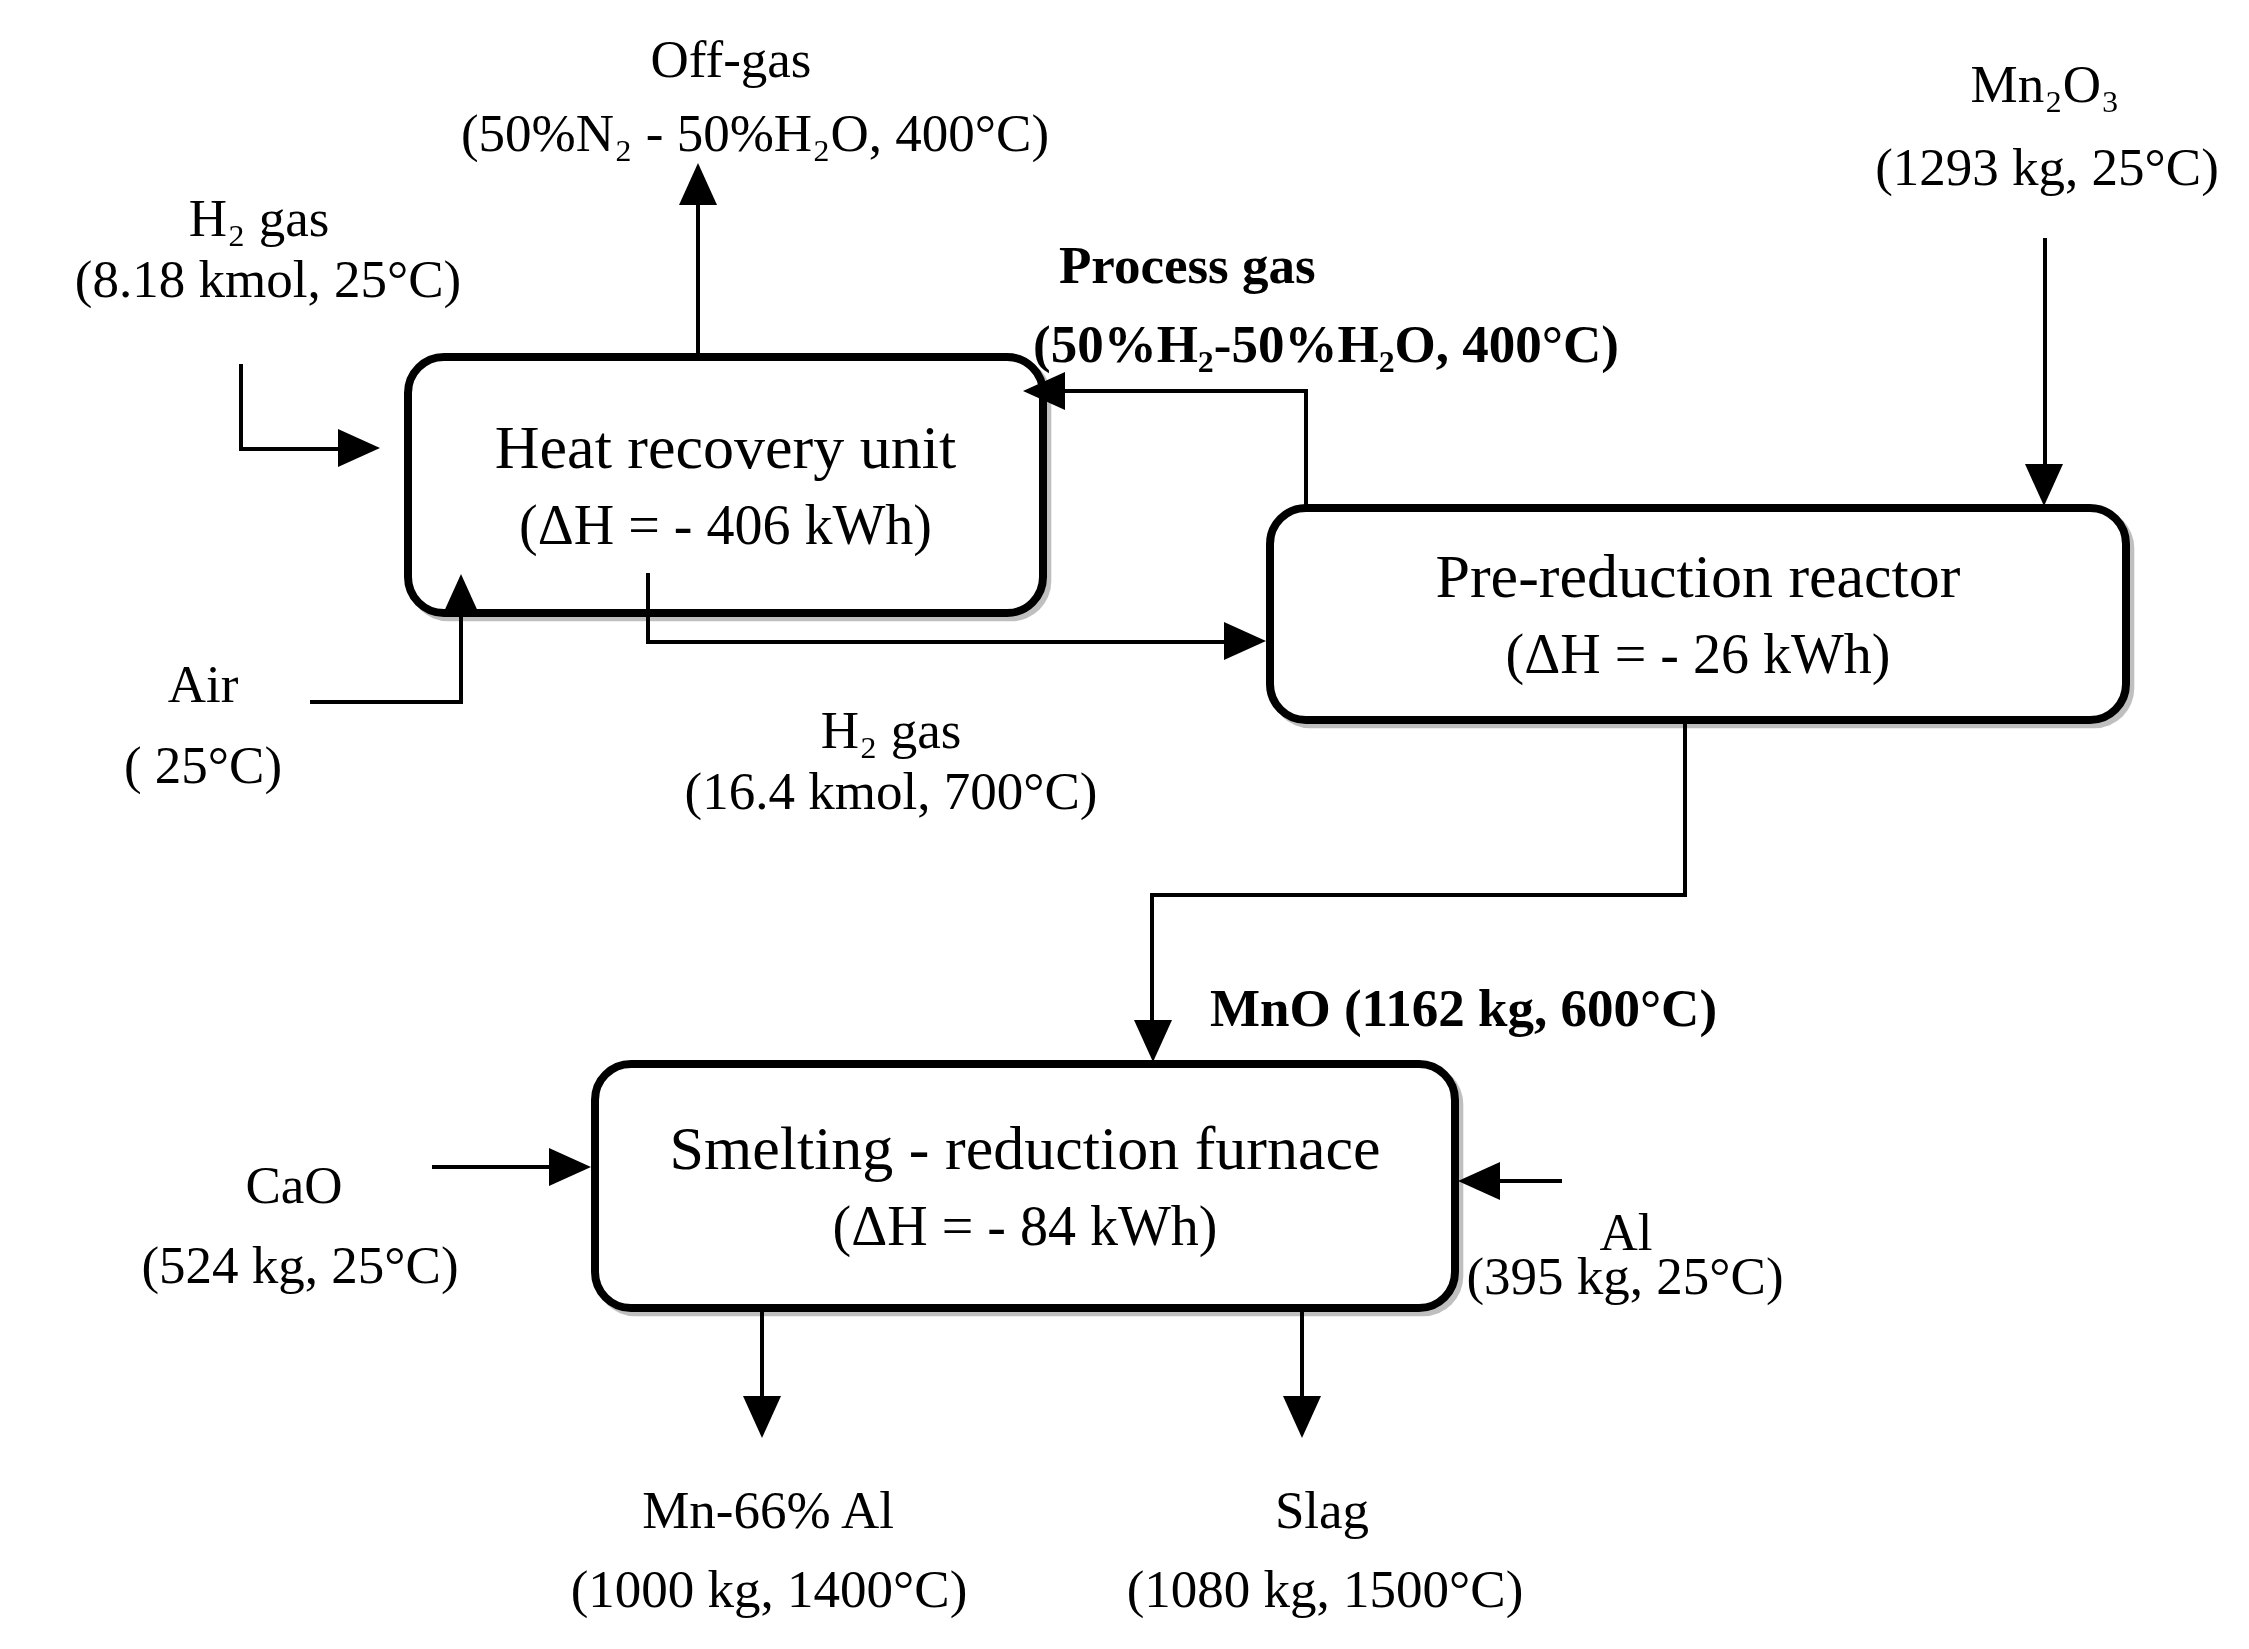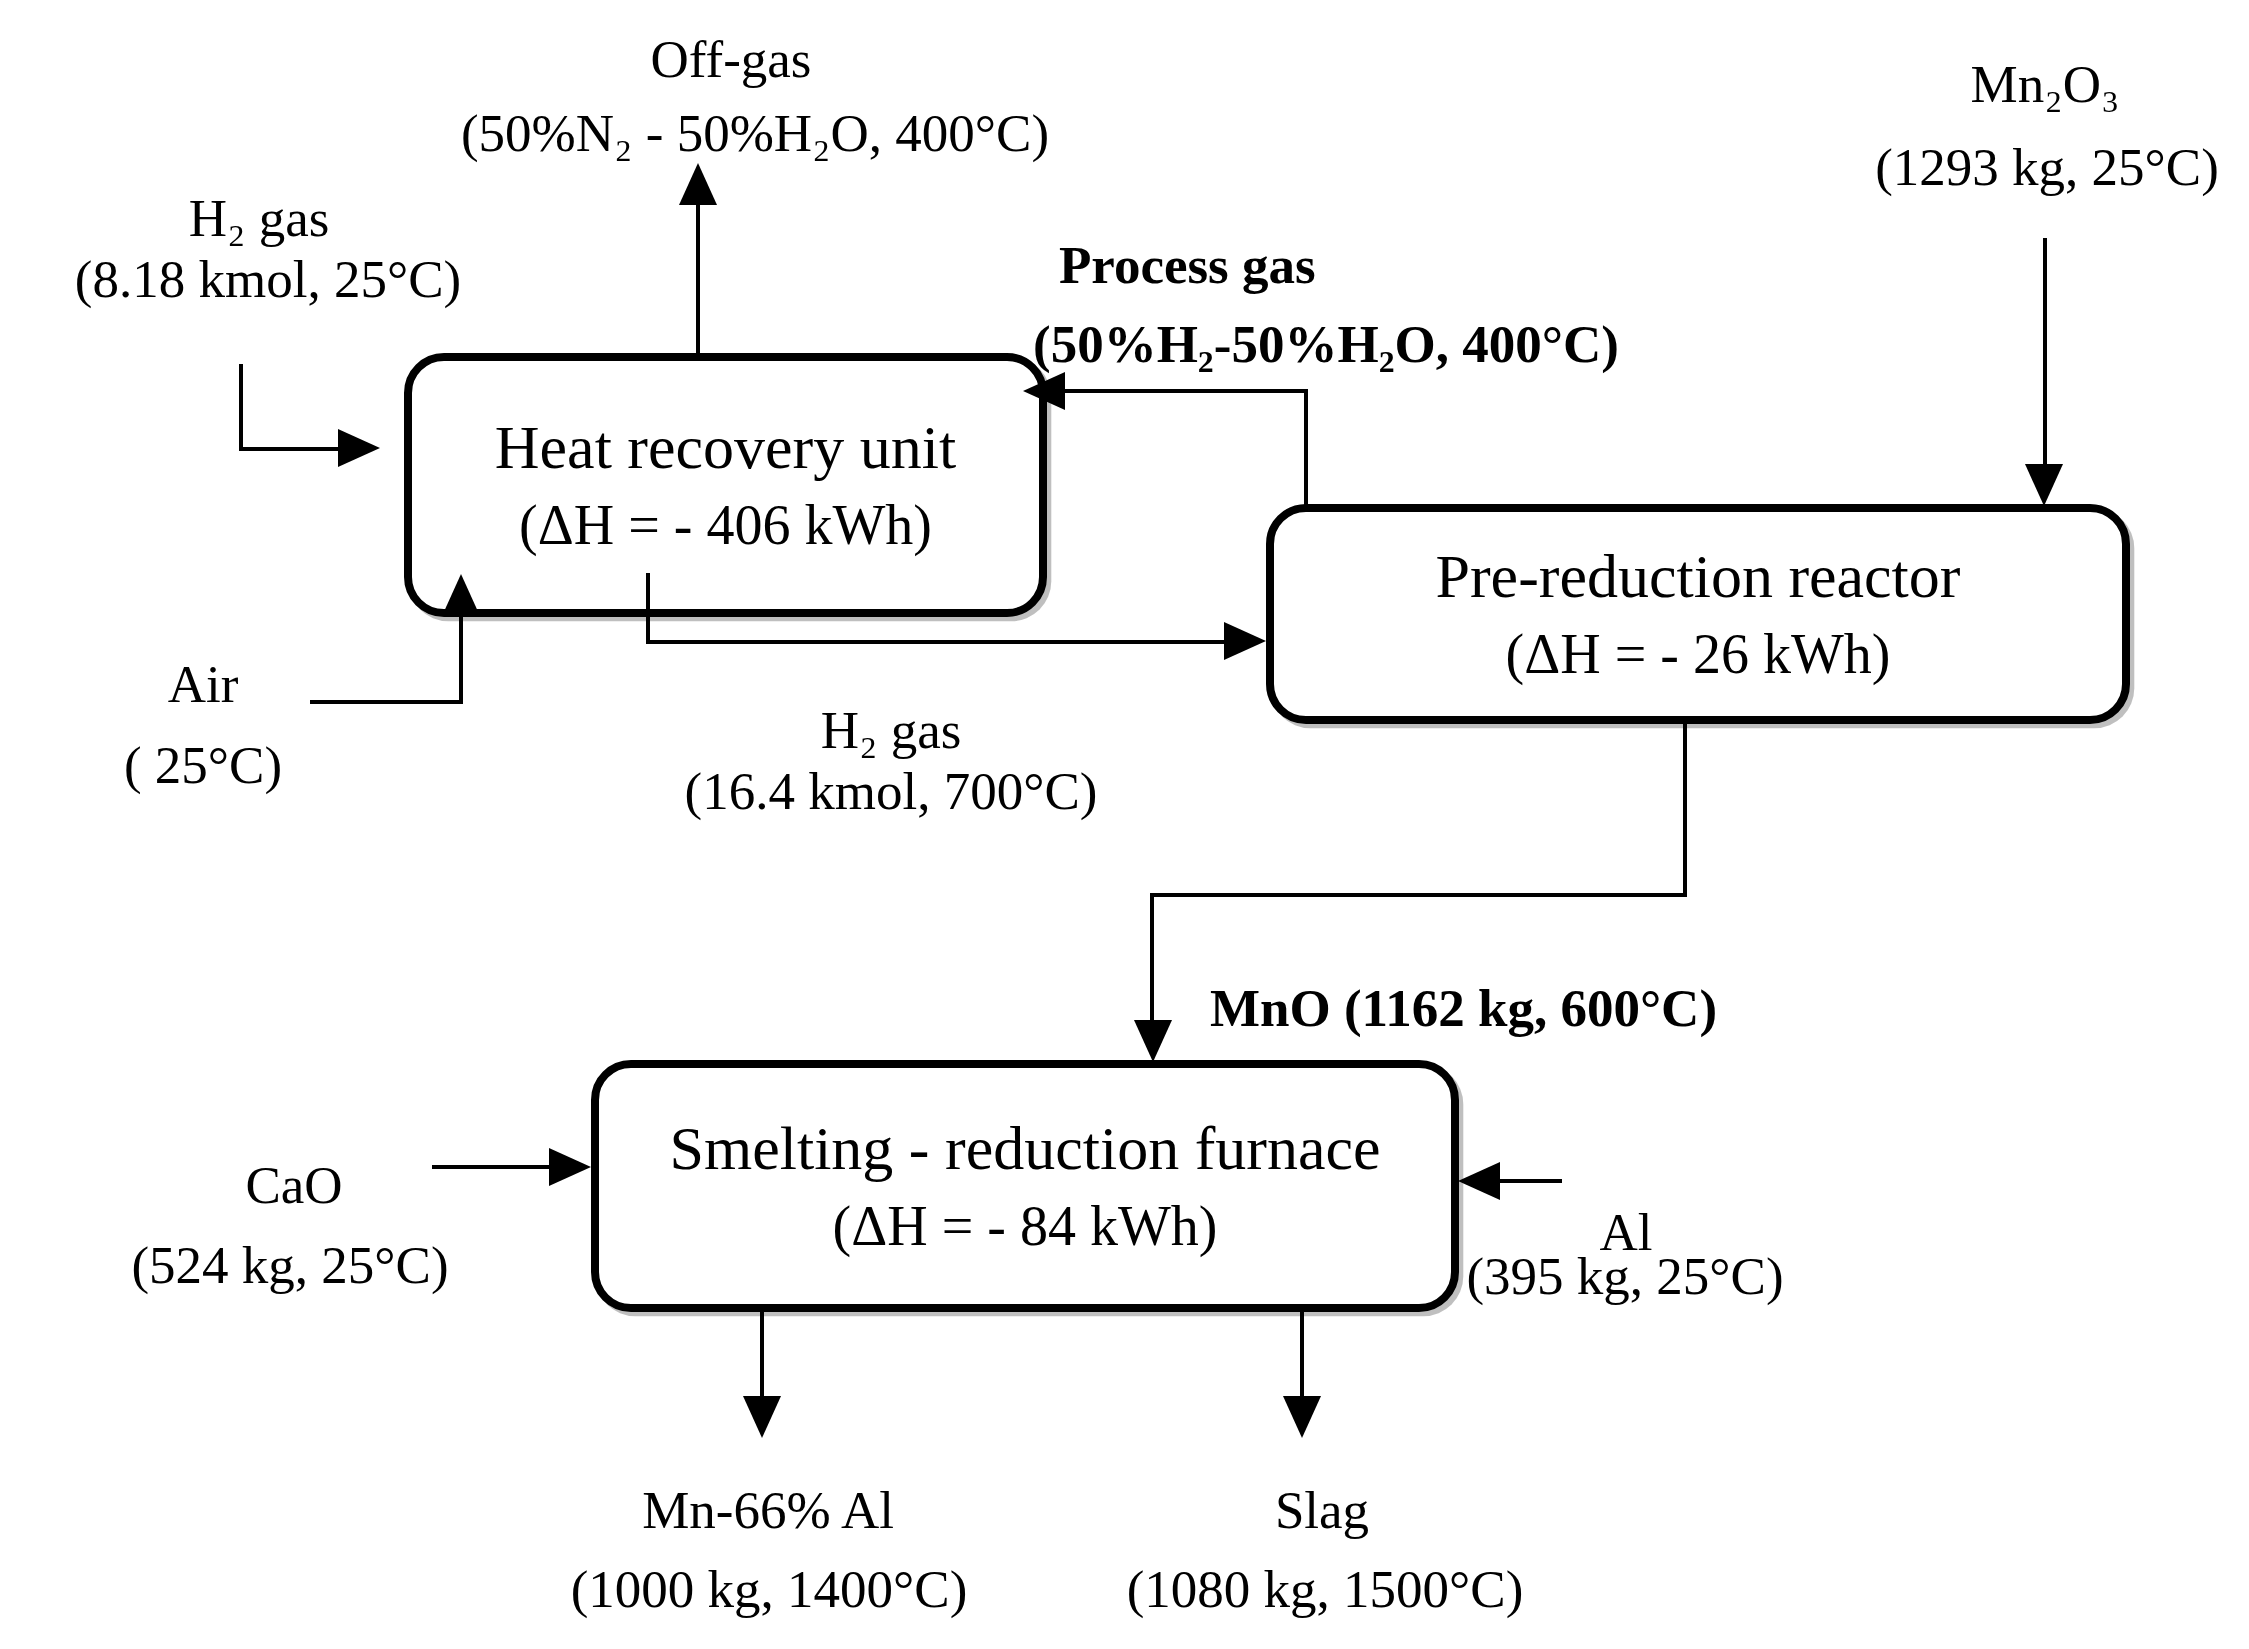--- a/index.html
+++ b/index.html
@@ -75,21 +75,21 @@
 
   <div class="lbl" style="left:2045px;top:84px;">Mn₂O₃</div>
   <div class="lbl" style="left:2047px;top:167px;">(1293 kg, 25°C)</div>
 
   <div class="lbl" style="left:891px;top:730px;">H₂ gas</div>
   <div class="lbl" style="left:891px;top:791px;">(16.4 kmol, 700°C)</div>
 
   <div class="lbl left-anchor" style="left:1210px;top:1008px;">MnO (1162 kg, 600°C)</div>
 
   <div class="lbl" style="left:294px;top:1185px;">CaO</div>
-  <div class="lbl" style="left:290px;top:1265px;">(524 kg, 25°C)</div>
+  <div class="lbl" style="left:300px;top:1265px;">(524 kg, 25°C)</div>
 
   <div class="lbl" style="left:1626px;top:1193px;margin-top:39px;">Al</div>
   <div class="lbl" style="left:1625px;top:1276px;">(395 kg, 25°C)</div>
 
   <div class="lbl" style="left:768px;top:1510px;">Mn-66% Al</div>
   <div class="lbl" style="left:769px;top:1589px;">(1000 kg, 1400°C)</div>
 
   <div class="lbl" style="left:1322px;top:1510px;">Slag</div>
   <div class="lbl" style="left:1325px;top:1589px;">(1080 kg, 1500°C)</div>
 

